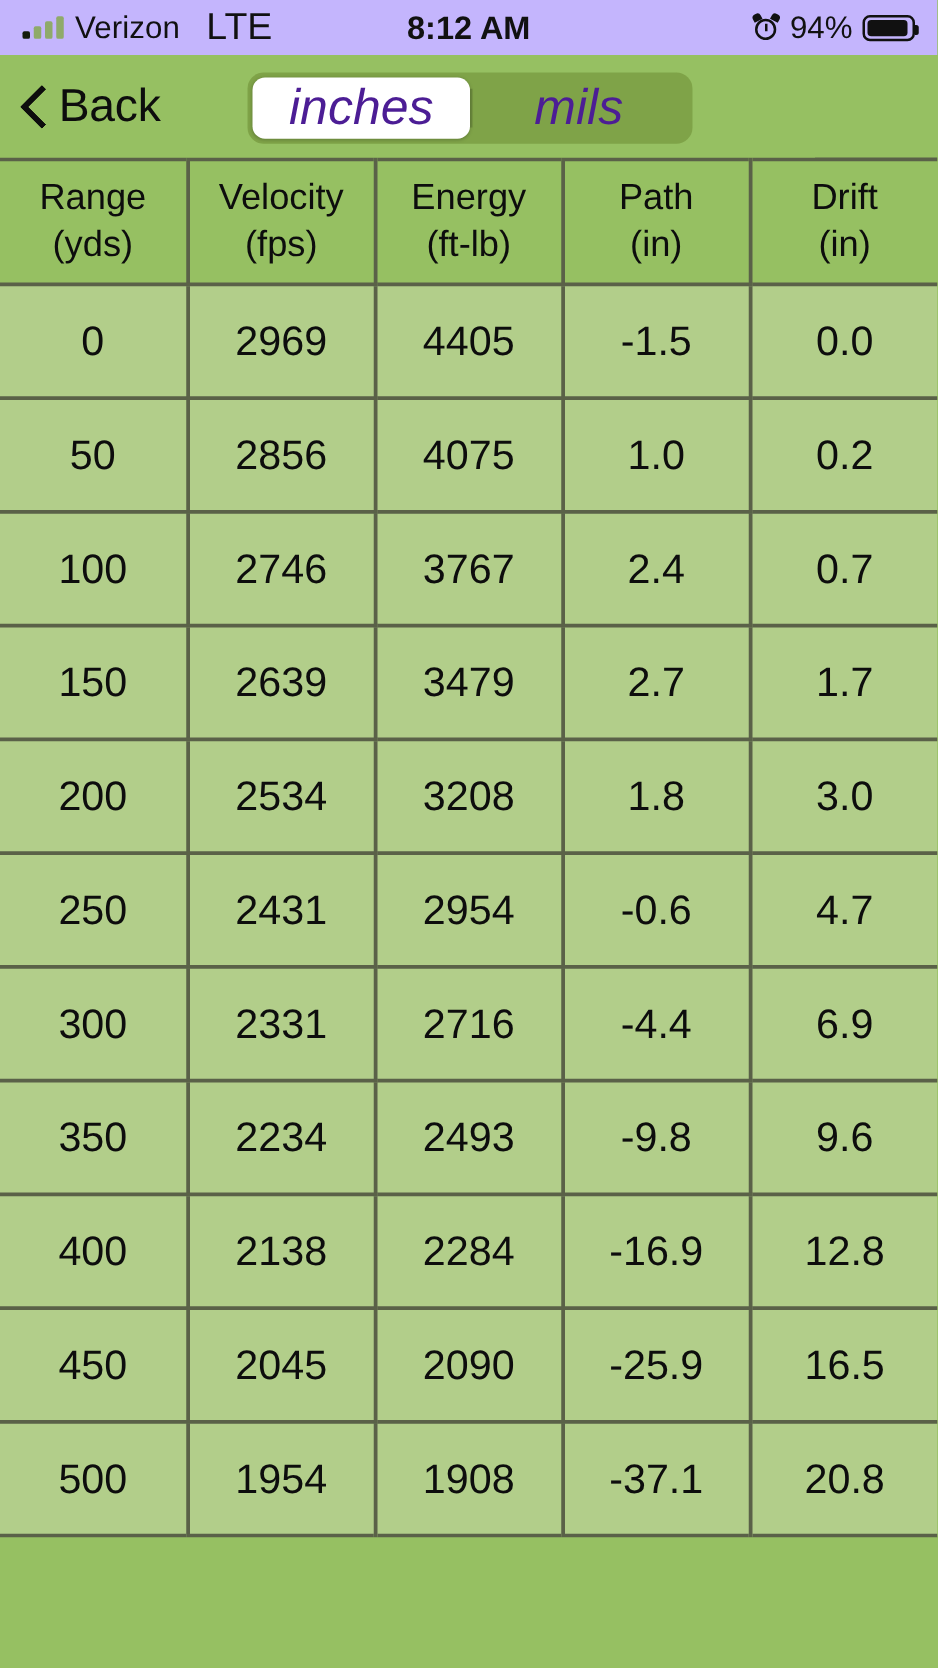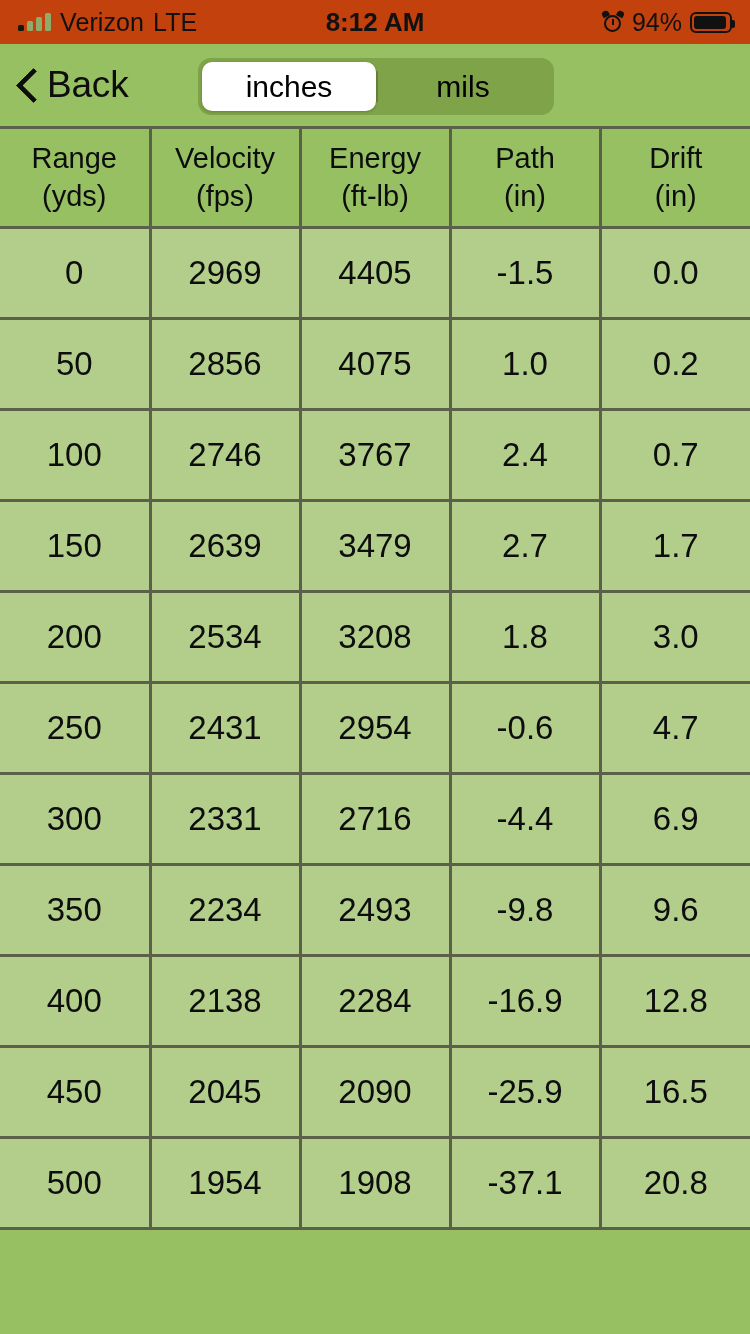--- a/index.html
+++ b/index.html
@@ -14,21 +14,21 @@
     background: #96c062;
     font-family: "Liberation Sans", sans-serif;
     -webkit-font-smoothing: antialiased;
   }
 
   
   .statusbar {
     position: relative;
     height: 44px;
     width: 750px;
-    background: #c2410c;
+    background: #c4b5fd;
     display: flex;
     align-items: center;
     box-sizing: border-box;
     padding: 0 18px;
   }
   .sb-left {
     display: flex;
     align-items: center;
     gap: 9px;
     flex: 0 0 auto;
@@ -50,23 +50,23 @@
   .signal i:nth-child(2) { height: 10px; }
   .signal i:nth-child(3) { height: 14px; }
   .signal i:nth-child(4) { height: 18px; }
 
   .carrier {
     font-size: 25px;
     color: #111;
     letter-spacing: 0.1px;
   }
   .lte {
-    font-size: 25px;
+    font-size: 30px;
     color: #111;
-    margin-left: 0;
+    margin-left: 12px;
   }
   .sb-center {
     position: absolute;
     left: 0; right: 0;
     text-align: center;
     font-size: 26px;
     font-weight: 600;
     color: #111;
     pointer-events: none;
   }
@@ -190,26 +190,27 @@
     align-items: center;
     box-sizing: border-box;
     padding: 4px;
   }
   .seg {
     flex: 1 1 0;
     height: 100%;
     display: flex;
     align-items: center;
     justify-content: center;
-    font-size: 30px;
-    color: #000000;
+    font-size: 40px;
+    color: #4c1d95;
     border-radius: 10px;
     cursor: pointer;
     user-select: none;
     position: relative;
+    font-style: italic;
   }
   .seg.active {
     background: #ffffff;
     box-shadow: 0 1px 3px rgba(0,0,0,0.22);
   }
   .seg.divider::before {
     content: "";
     position: absolute;
     left: 0;
     top: 9px;

